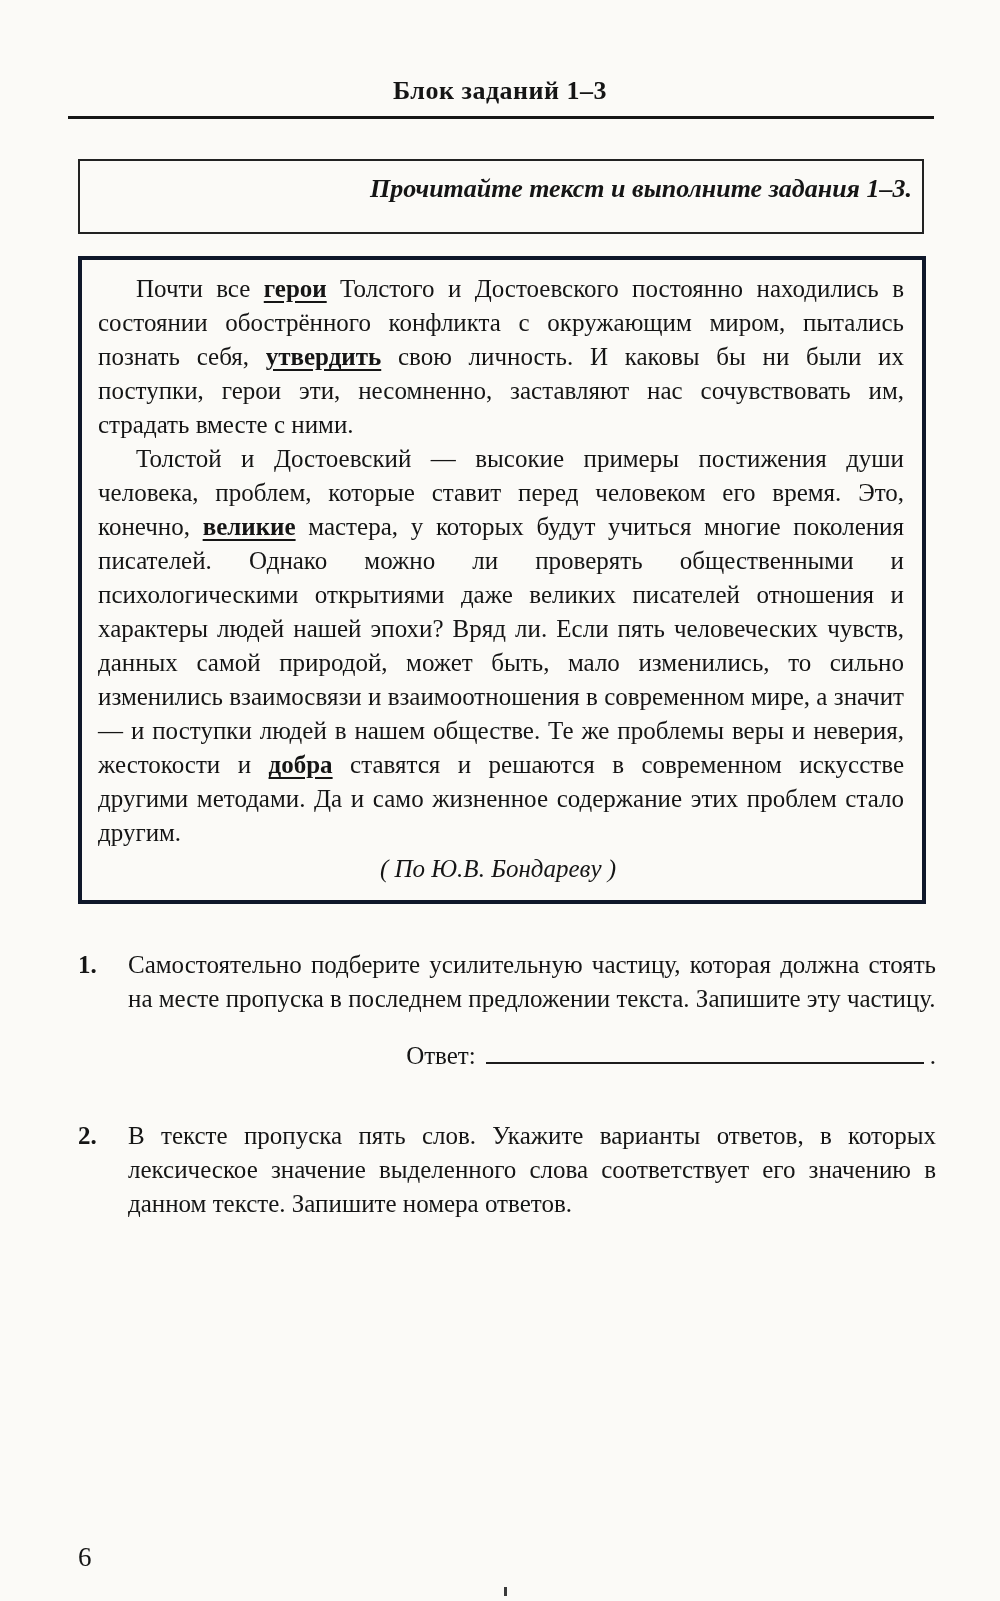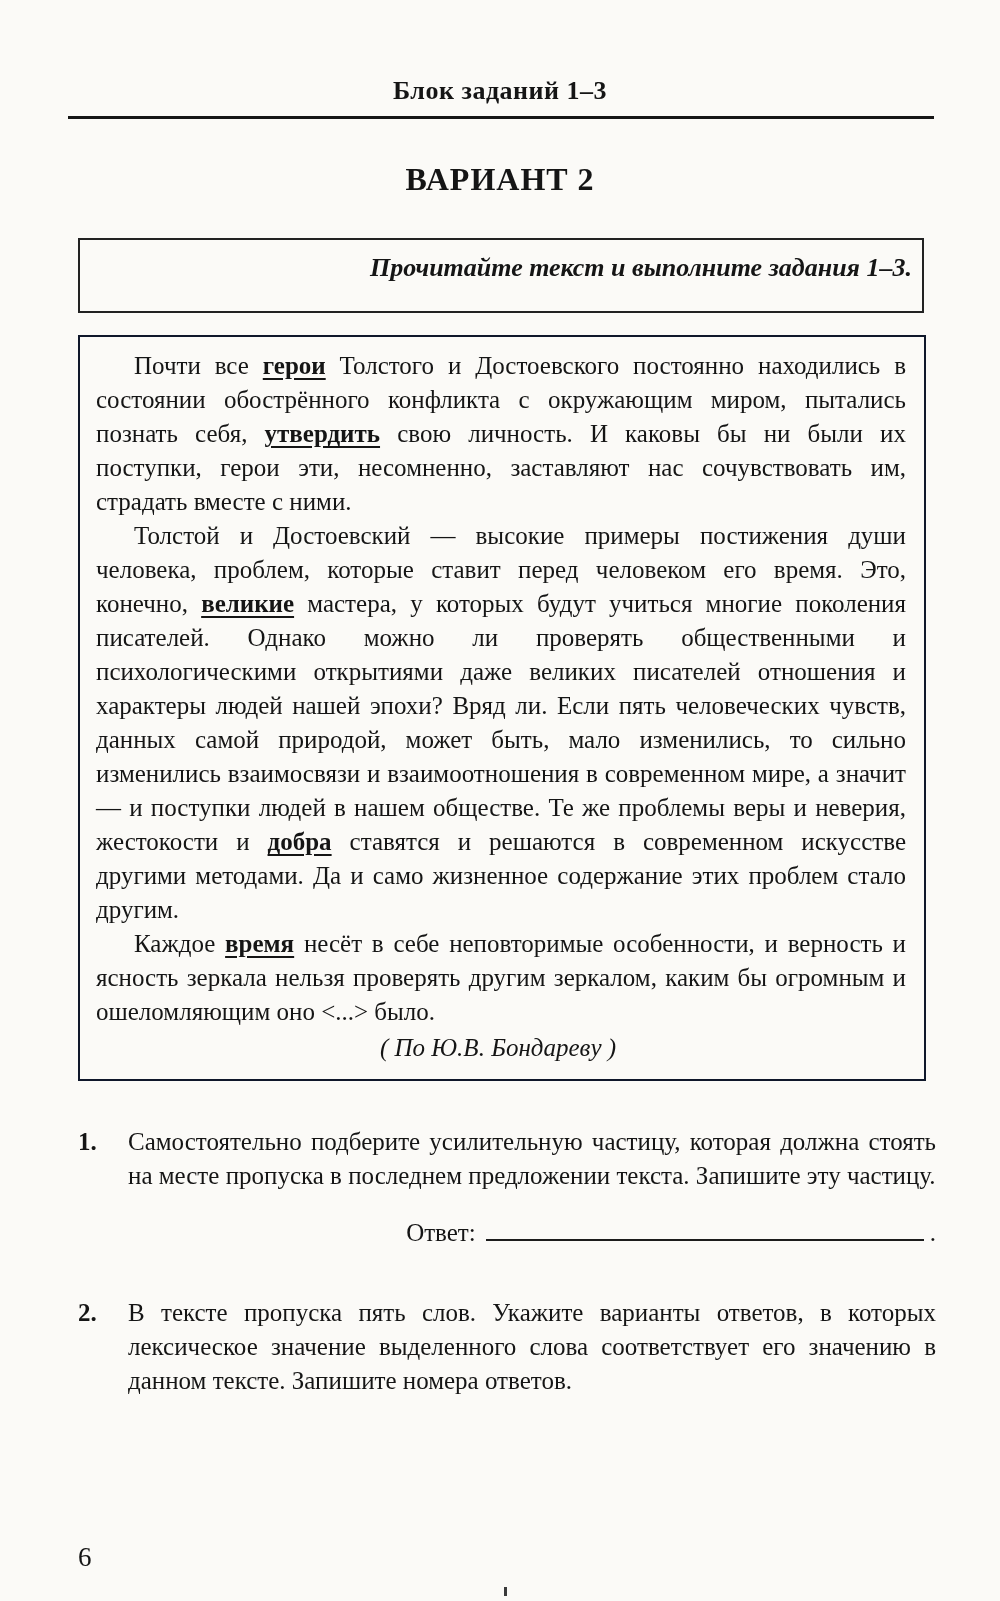--- a/index.html
+++ b/index.html
@@ -43,21 +43,21 @@
     padding:13px 10px 28px 10px;
     text-align:right;
     font-weight:bold;
     font-style:italic;
     font-size:26px;
   }
 
   
   .text-box{
     margin:22px 74px 0 78px;
-    border:2px solid #0f172a;
+    border:4px solid #0f172a;
     padding:12px 18px 14px 16px;
     font-size:25px;
     line-height:34px;
     text-align:justify;
   }
   .text-box p.para{margin:0;text-indent:38px;}
   .hl{
     font-weight:bold;
     text-decoration:underline;
     text-decoration-thickness:2px;
@@ -124,31 +124,29 @@
   }
 </style>
 </head>
 <body>
 
 <div class="page">
 
   <div class="doc-header">Блок заданий 1–3</div>
   <div class="header-rule"></div>
 
-  <div class="variant-title">ВАРИАНТ 2</div>
 
   <div class="instruction-box">
     <span>Прочитайте текст и выполните задания 1–3.</span>
   </div>
 
   <div class="text-box">
     <div>
         <p class="para"><span>Почти все </span><span class="hl">герои</span><span> Толстого и Достоевского постоянно находились в состоянии обострённого конфликта с окружающим миром, пытались познать себя, </span><span class="hl">утвердить</span><span> свою личность. И каковы бы ни были их поступки, герои эти, несомненно, заставляют нас сочувствовать им, страдать вместе с ними.</span></p>
         <p class="para"><span>Толстой и Достоевский — высокие примеры постижения души человека, проблем, которые ставит перед человеком его время. Это, конечно, </span><span class="hl">великие</span><span> мастера, у которых будут учиться многие поколения писателей. Однако можно ли проверять общественными и психологическими открытиями даже великих писателей отношения и характеры людей нашей эпохи? Вряд ли. Если пять человеческих чувств, данных самой природой, может быть, мало изменились, то сильно изменились взаимосвязи и взаимоотношения в современном мире, а значит — и поступки людей в нашем обществе. Те же проблемы веры и неверия, жестокости и </span><span class="hl">добра</span><span> ставятся и решаются в современном искусстве другими методами. Да и само жизненное содержание этих проблем стало другим.</span></p>
-        <p class="para"><span>Каждое </span><span class="hl">время</span><span> несёт в себе неповторимые особенности, и верность и ясность зеркала нельзя проверять другим зеркалом, каким бы огромным и ошеломляющим оно &lt;...&gt; было.</span></p>
       </div>
     <div class="attribution">( По Ю.В. Бондареву )</div>
   </div>
 
   <div class="tasks">
 
     <div class="task task-1">
       <div class="task-row">
         <span class="task-num">1.</span>
         <p class="task-text">Самостоятельно подберите усилительную частицу, которая должна стоять на месте пропуска в последнем предложении текста. Запишите эту частицу.</p>

